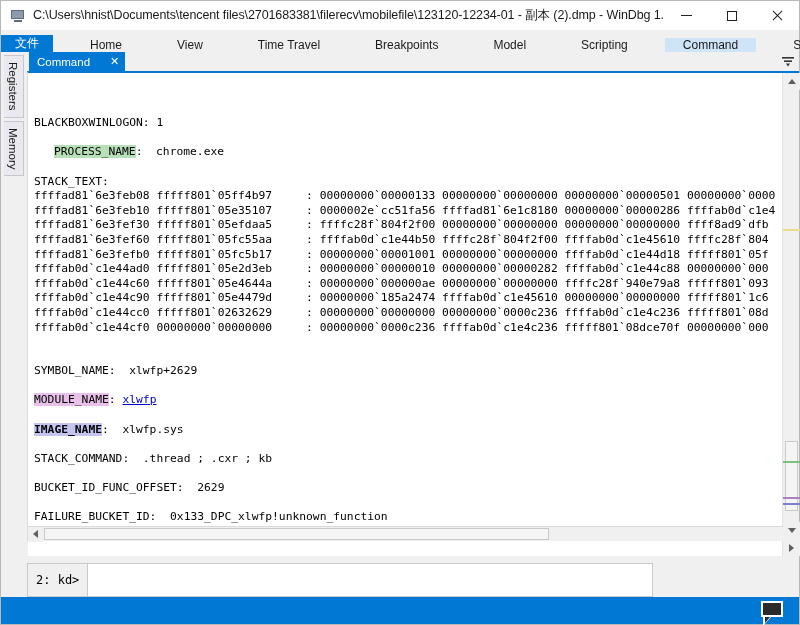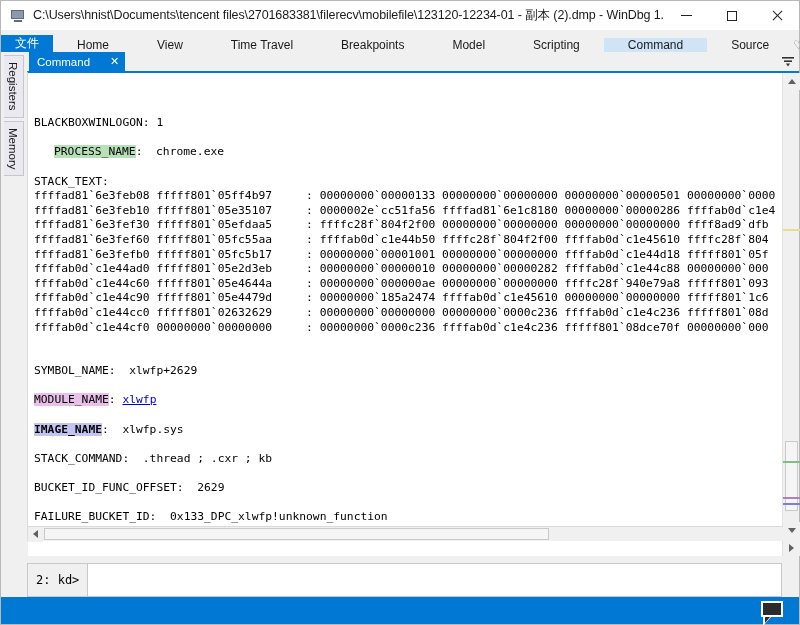--- a/index.html
+++ b/index.html
@@ -78,22 +78,23 @@
     color: #ffffff;
     font-size: 12px;
     display: flex; align-items: center; justify-content: center;
     padding: 0 13px;
     min-width: 52px;
   }
   .rb-tab {
     font-size: 12px;
     color: #1a1a1a;
     display: flex; align-items: center; justify-content: center;
-    padding: 0 24px;
+    padding: 0 18px;
     white-space: nowrap;
+    margin-left: 19px;
   }
   .rb-tab.active { background: #cfe4f7; }
   .rb-spacer { flex: 1 1 auto; }
   .rb-heart {
     display:flex; align-items:center; justify-content:center;
     width: 28px; color: #888; font-size: 12px;
   }
 
   
   .doctabrow {
@@ -204,21 +205,21 @@
   .hs-left .arrow  { width:0;height:0; border-top: 4px solid transparent; border-bottom: 4px solid transparent; border-right: 5px solid #606060; }
   .hs-thumb {
     height: 12px; width: 505px;
     background: #f5f5f5; border: 1px solid #c9c9c9;
     margin-left: 1px;
   }
 
   
   .promptrow {
     position: absolute; left: 26px; top: 562px;
-    width: 755px; height: 34px;
+    width: 626px; height: 34px;
     display: flex; align-items: stretch;
     background: #ffffff;
     border: 1px solid #c8c8c8;
   }
   .prompt-label {
     background: #f0f0f0;
     font-family: "DejaVu Sans Mono", "Liberation Mono", monospace;
     font-size: 12px;
     color: #000;
     display: flex; align-items: center;

